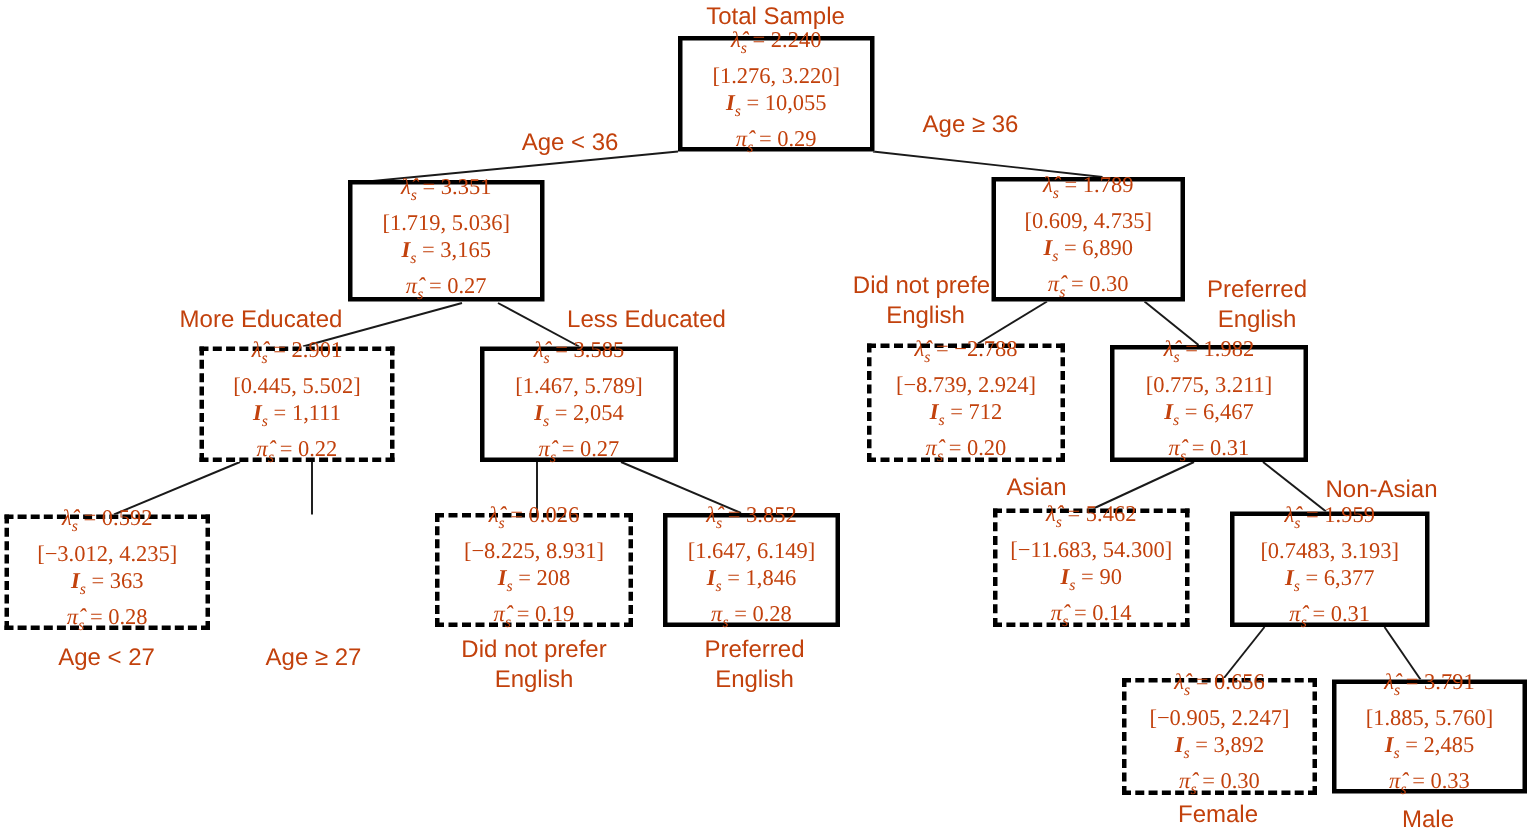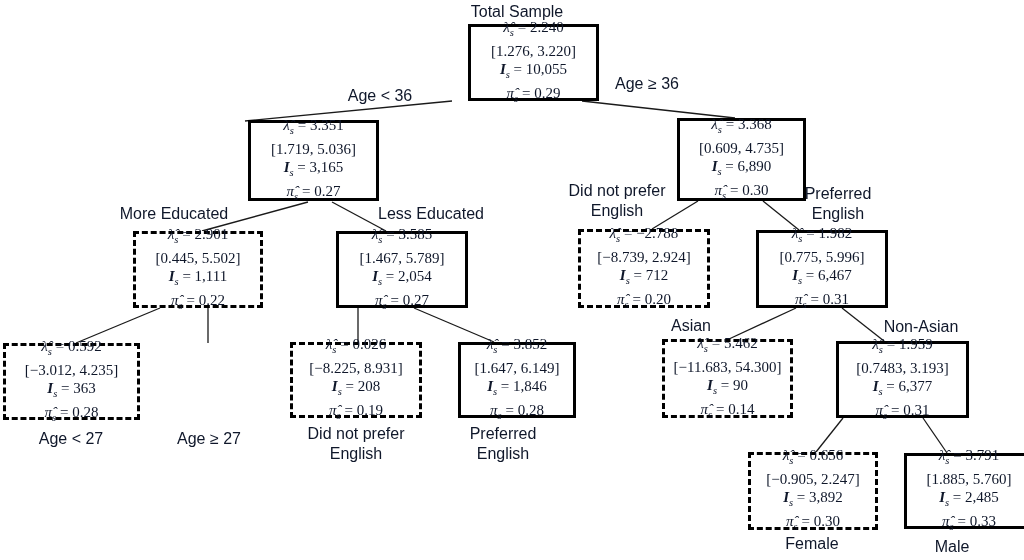--- a/index.html
+++ b/index.html
@@ -1,22 +1,22 @@
 <!DOCTYPE html>
 <html><head>
 <meta charset="utf-8">
 <style>
   html,body { margin:0; padding:0; background:#ffffff; }
   .canvas { position:relative; width:1024px; height:560px; background:#ffffff;
-            font-family:"Liberation Sans", sans-serif; color:#0f172a; overflow:hidden; }
+            font-family:"Liberation Sans", sans-serif; color:#c2410c; overflow:hidden; }
   svg.edges { position:absolute; left:0; top:0; }
   .node { position:absolute; background:#fff; box-sizing:border-box;
           display:flex; flex-direction:column; justify-content:center; align-items:center;
           text-align:center; }
-  .node.solid  { border:3px solid #000;margin-left:16px; }
+  .node.solid  { border:3px solid #000; }
   .node.dashed { border:3px dashed #000; }
   .ln { font-family:"Liberation Serif", serif; font-size:15px; line-height:18px; white-space:nowrap; }
   .gi { font-style:italic; }
   .gb { font-style:italic; font-weight:bold; }
   sub.gs { font-style:italic; font-size:10.5px; font-family:"Liberation Serif", serif; }
   .label { position:absolute; font-size:16px; line-height:20px; text-align:center;
            transform:translateX(-50%); white-space:nowrap; }
 </style>
 </head>
 <body>
@@ -76,21 +76,21 @@
       <div class="ln"><span class="gb">I</span><sub class="gs">s</sub><span> = 10,055</span></div>
       <div class="ln"><span class="gi">π̂</span><sub class="gs">s</sub><span> = 0.29</span></div>
     </div>
   <div class="node solid" style="left:232px; top:120px; width:131px; height:81px">
       <div class="ln"><span class="gi">λ̂</span><sub class="gs">s</sub><span> = 3.351</span></div>
       <div class="ln">[1.719, 5.036]</div>
       <div class="ln"><span class="gb">I</span><sub class="gs">s</sub><span> = 3,165</span></div>
       <div class="ln"><span class="gi">π̂</span><sub class="gs">s</sub><span> = 0.27</span></div>
     </div>
   <div class="node solid" style="left:661px; top:118px; width:129px; height:83px">
-      <div class="ln"><span class="gi">λ̂</span><sub class="gs">s</sub><span> = 3.368</span></div>
+      <div class="ln"><span class="gi">λ̂</span><sub class="gs">s</sub><span> = 1.789</span></div>
       <div class="ln">[0.609, 4.735]</div>
       <div class="ln"><span class="gb">I</span><sub class="gs">s</sub><span> = 6,890</span></div>
       <div class="ln"><span class="gi">π̂</span><sub class="gs">s</sub><span> = 0.30</span></div>
     </div>
   <div class="node dashed" style="left:133px; top:231px; width:130px; height:77px">
       <div class="ln"><span class="gi">λ̂</span><sub class="gs">s</sub><span> = 2.901</span></div>
       <div class="ln">[0.445, 5.502]</div>
       <div class="ln"><span class="gb">I</span><sub class="gs">s</sub><span> = 1,111</span></div>
       <div class="ln"><span class="gi">π̂</span><sub class="gs">s</sub><span> = 0.22</span></div>
     </div>
@@ -119,21 +119,21 @@
       <div class="ln"><span class="gi">π</span><sub class="gs">s</sub><span> = 0.28</span></div>
     </div>
   <div class="node dashed" style="left:578px; top:229px; width:132px; height:79px">
       <div class="ln"><span class="gi">λ̂</span><sub class="gs">s</sub><span> = −2.788</span></div>
       <div class="ln">[−8.739, 2.924]</div>
       <div class="ln"><span class="gb">I</span><sub class="gs">s</sub><span> = 712</span></div>
       <div class="ln"><span class="gi">π̂</span><sub class="gs">s</sub><span> = 0.20</span></div>
     </div>
   <div class="node solid" style="left:740px; top:230px; width:132px; height:78px">
       <div class="ln"><span class="gi">λ̂</span><sub class="gs">s</sub><span> = 1.982</span></div>
-      <div class="ln">[0.775, 5.996]</div>
+      <div class="ln">[0.775, 3.211]</div>
       <div class="ln"><span class="gb">I</span><sub class="gs">s</sub><span> = 6,467</span></div>
       <div class="ln"><span class="gi">π̂</span><sub class="gs">s</sub><span> = 0.31</span></div>
     </div>
   <div class="node dashed" style="left:662px; top:339px; width:131px; height:79px">
       <div class="ln"><span class="gi">λ̂</span><sub class="gs">s</sub><span> = 5.462</span></div>
       <div class="ln">[−11.683, 54.300]</div>
       <div class="ln"><span class="gb">I</span><sub class="gs">s</sub><span> = 90</span></div>
       <div class="ln"><span class="gi">π̂</span><sub class="gs">s</sub><span> = 0.14</span></div>
     </div>
   <div class="node solid" style="left:820px; top:341px; width:133px; height:77px">

